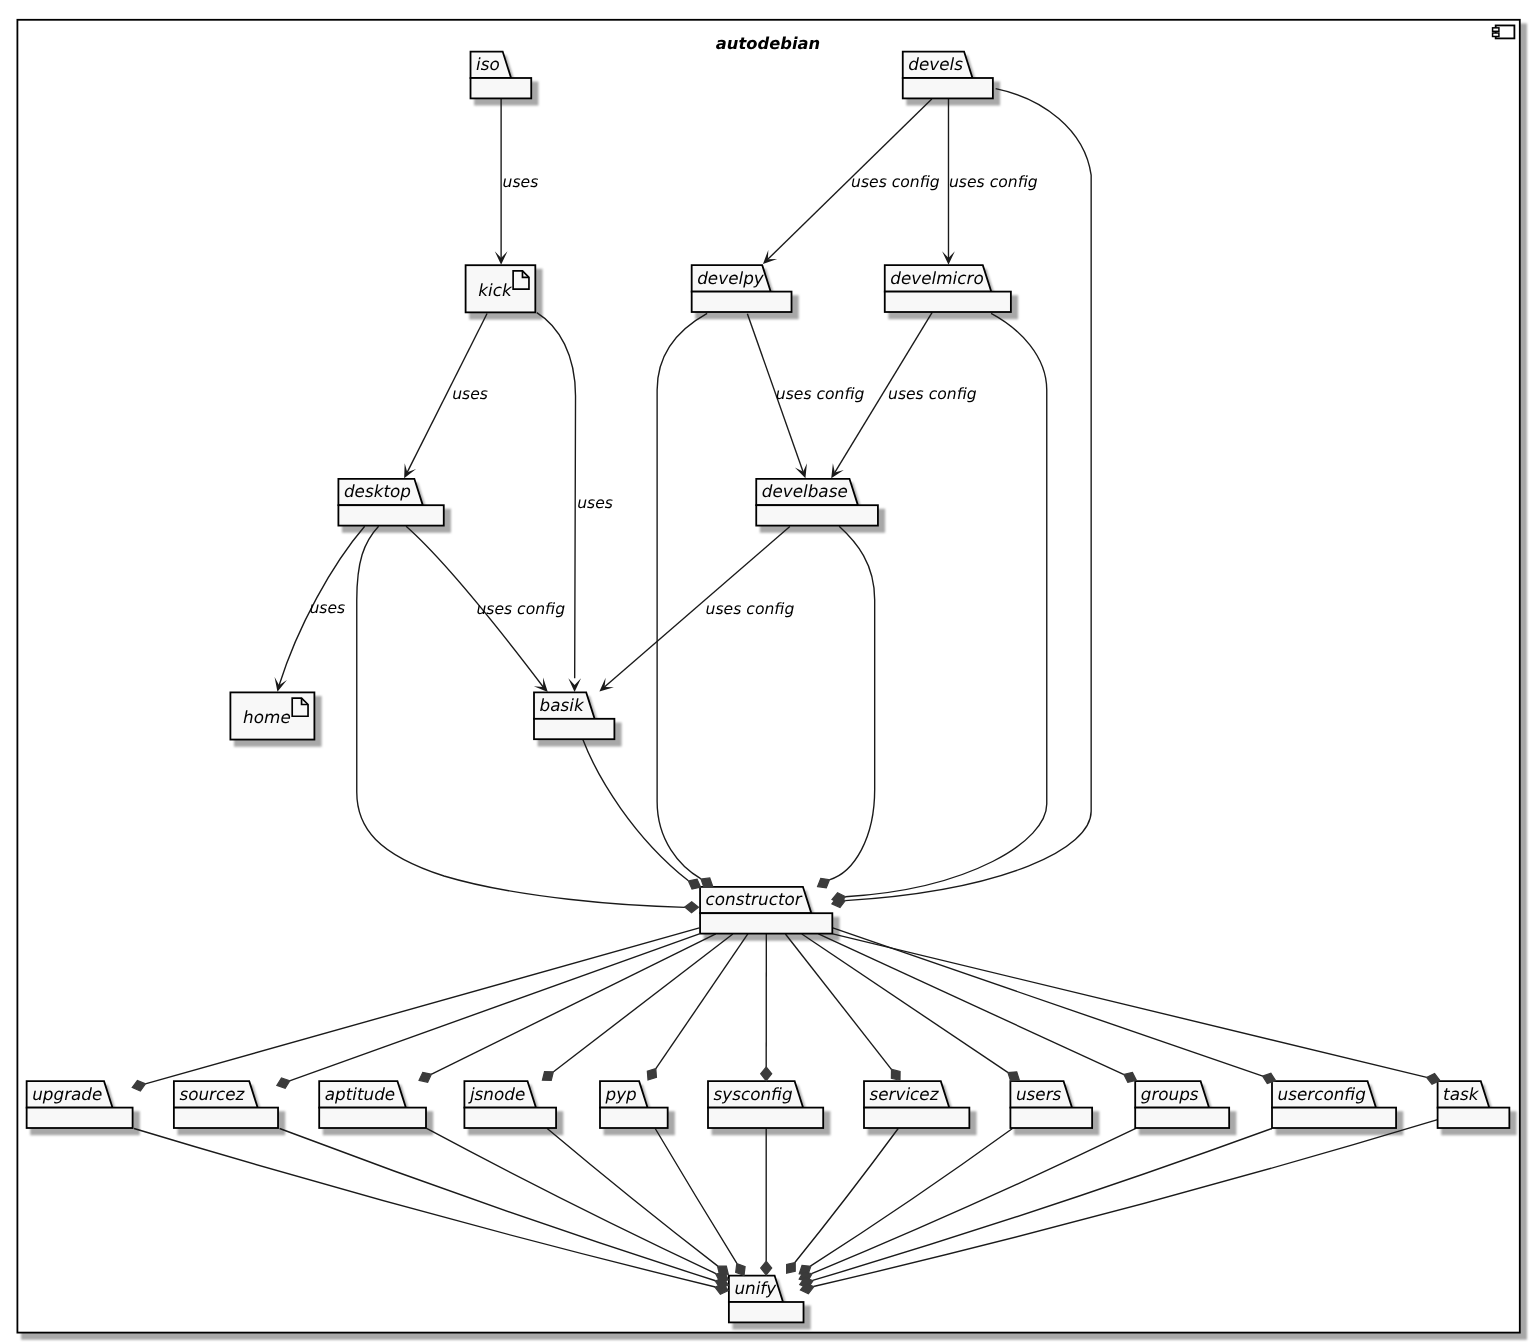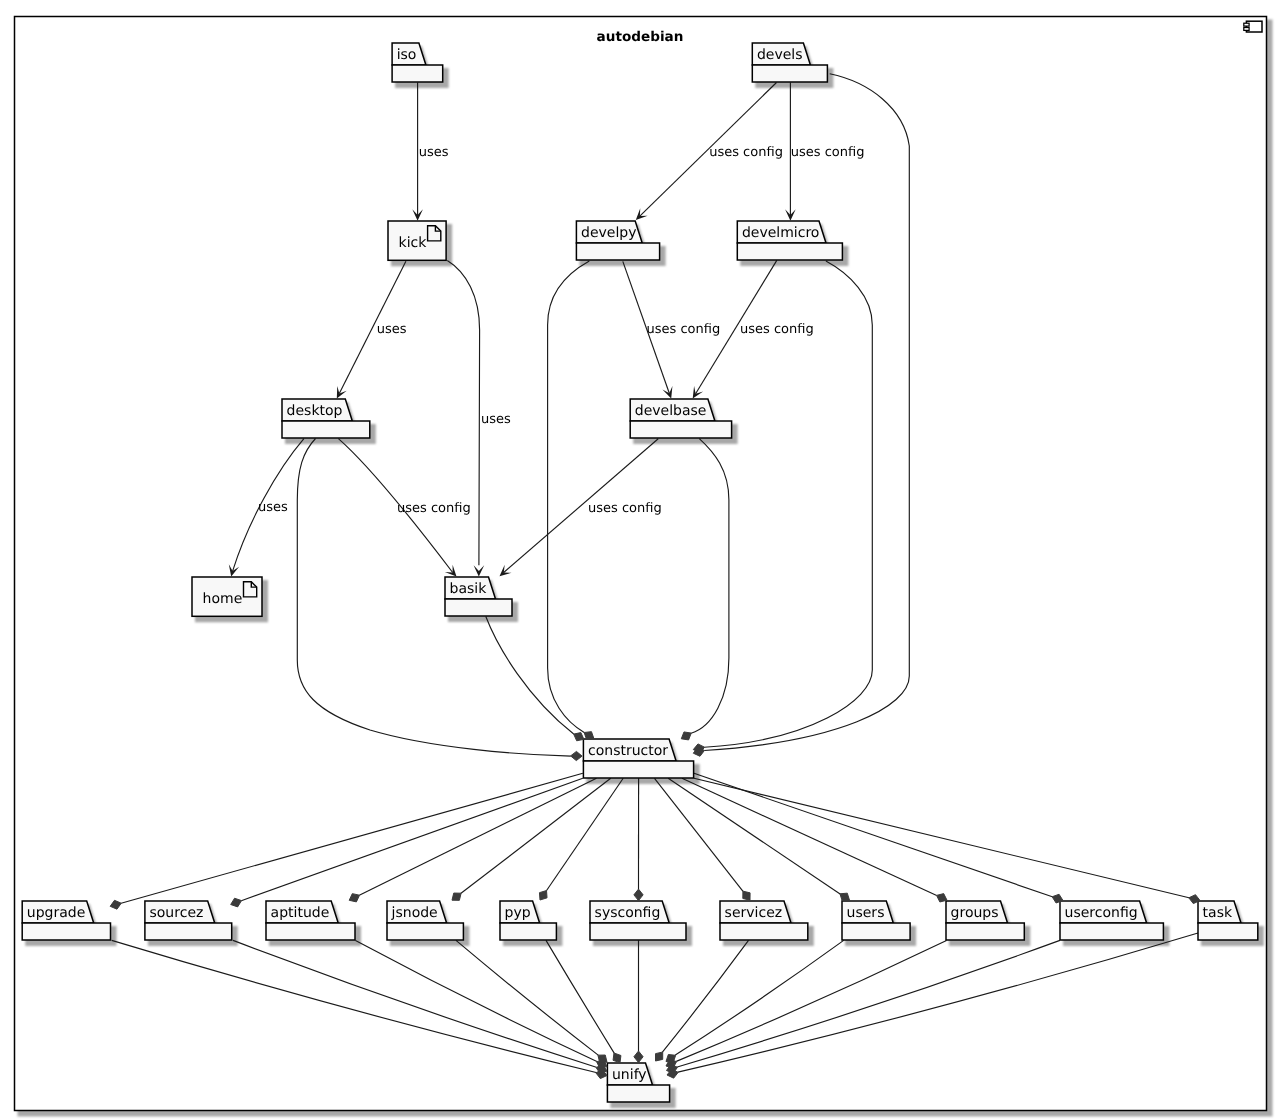--- a/index.html
+++ b/index.html
@@ -1,20 +1,20 @@
 <!DOCTYPE html>
 <html><head>
 <meta charset="utf-8">
 <style>
   html,body{margin:0;padding:0;background:#FFFFFF;}
   body{width:1278px;height:1120px;overflow:hidden;font-family:"DejaVu Sans",sans-serif;}
   #diagram{position:relative;width:1278px;height:1120px;background:#FFFFFF;}
   svg#root{display:block;width:1278px;height:1120px;}
   text{font-family:"DejaVu Sans",sans-serif;-webkit-font-smoothing:antialiased;}
-  #diagram{will-change:transform;}
+  #diagram{will-change:transform;font-style:italic;}
   svg{shape-rendering:geometricPrecision;text-rendering:geometricPrecision;}
 </style>
 </head>
 <body>
 
 <div id="diagram">
 <svg id="root" viewBox="0 0 1278 1120" xmlns="http://www.w3.org/2000/svg">
       <defs>
         <filter id="blr" x="-60%" y="-60%" width="320%" height="320%">
           <feGaussianBlur stdDeviation="1.1"></feGaussianBlur>

